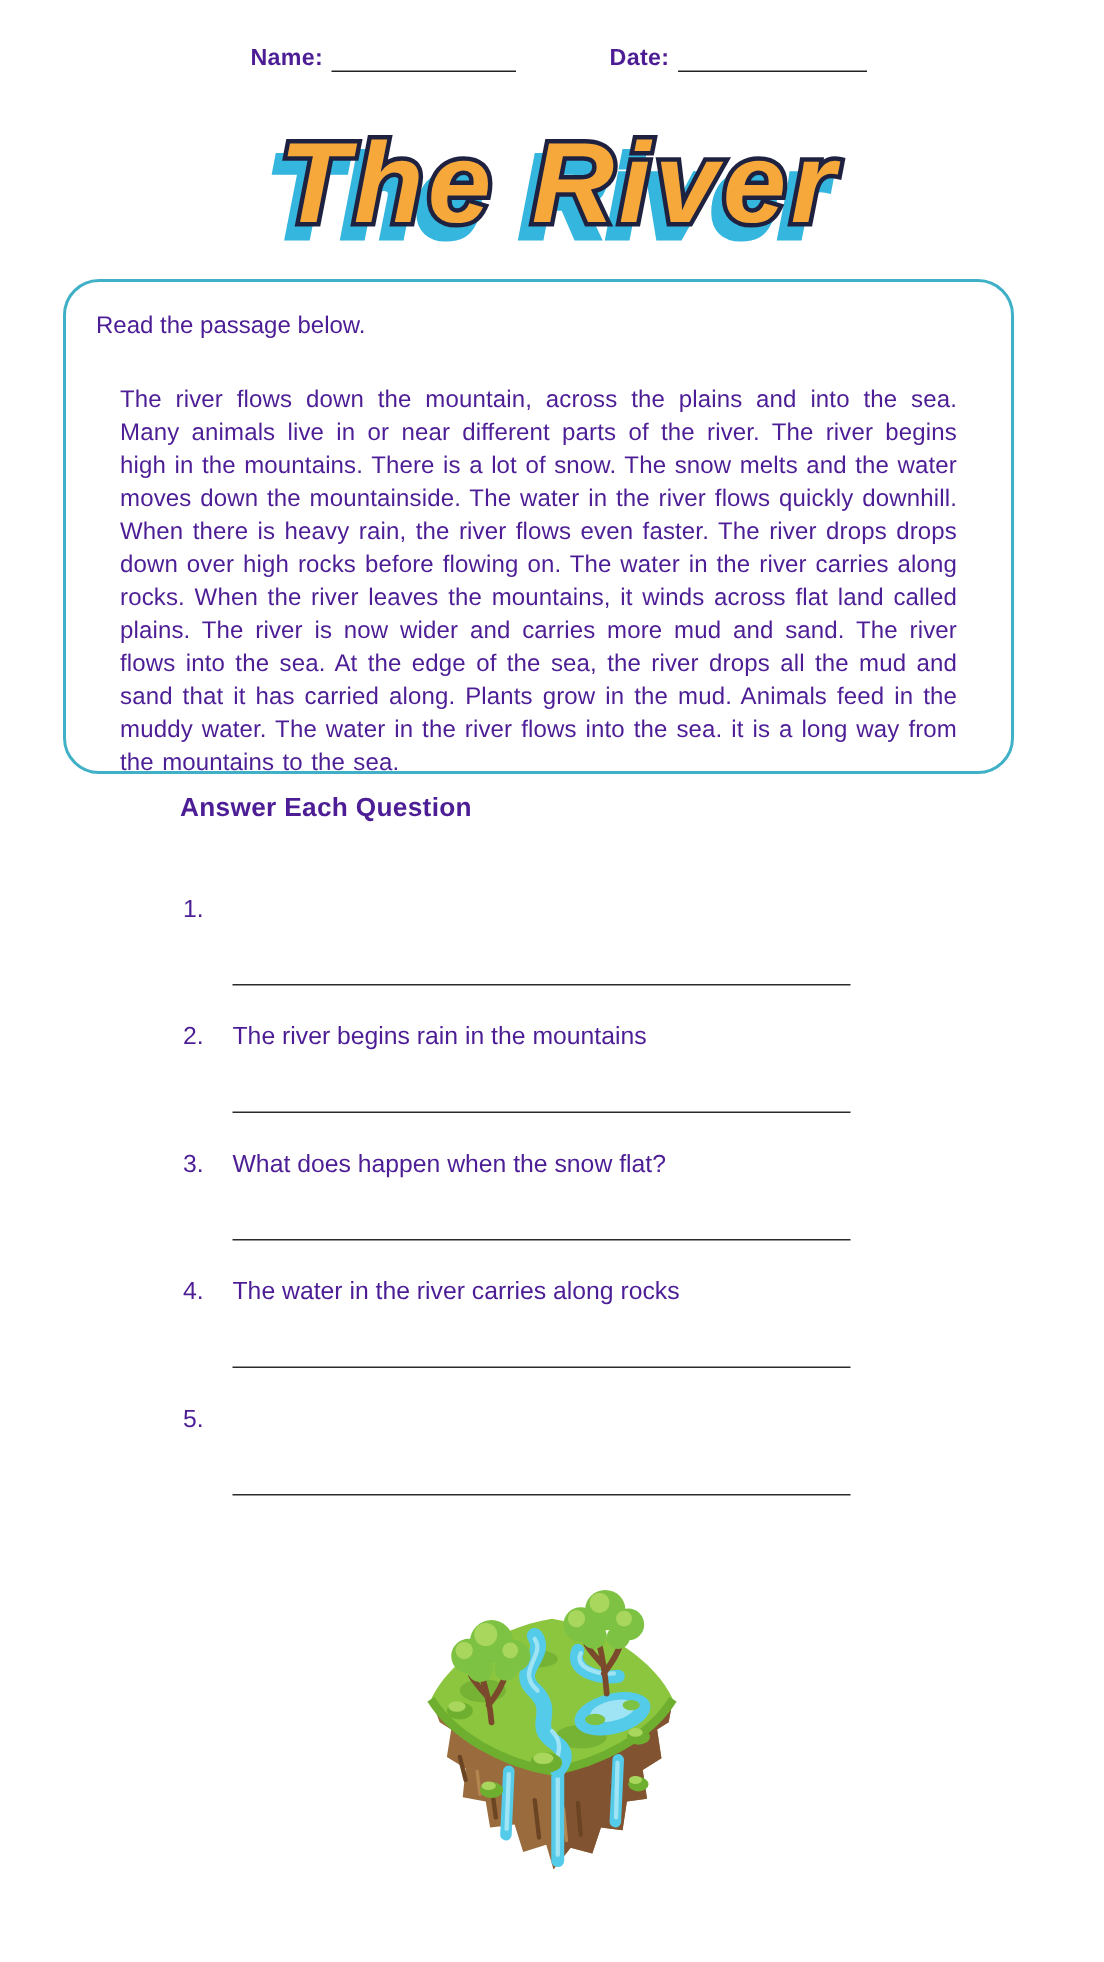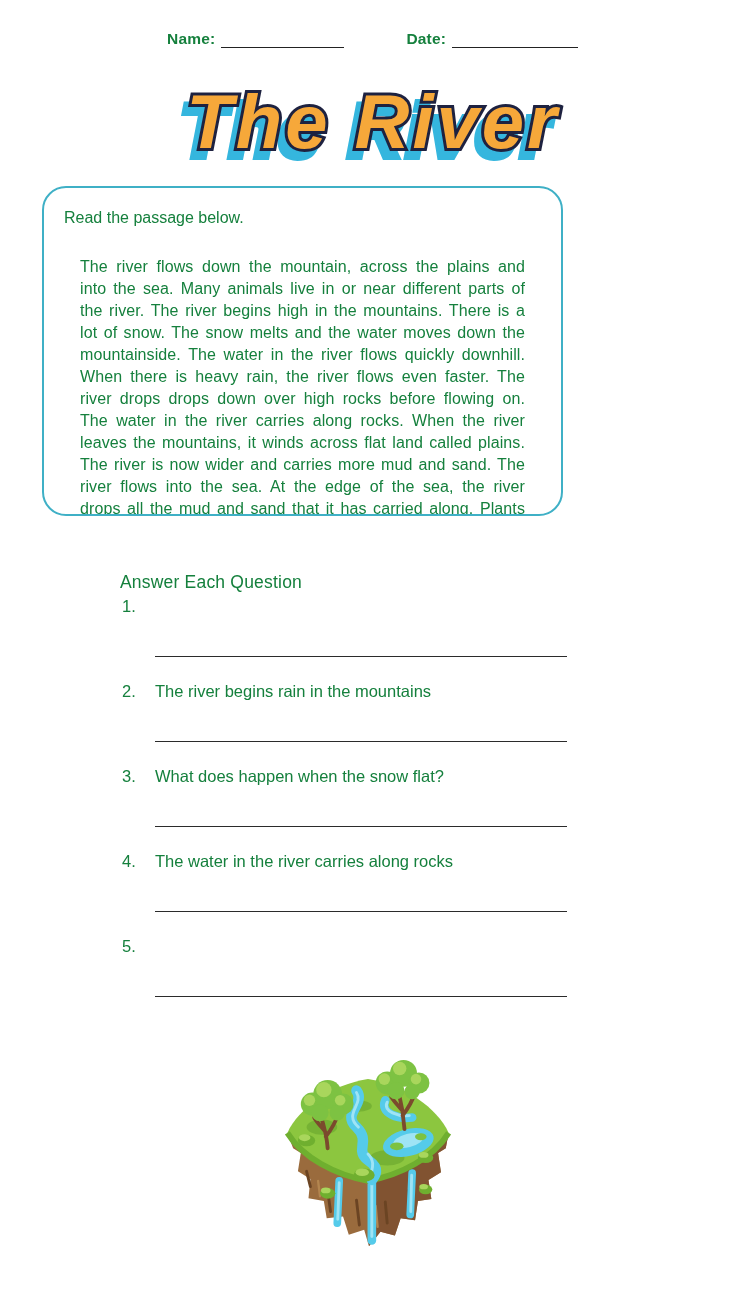--- a/index.html
+++ b/index.html
@@ -1,21 +1,21 @@
 <!DOCTYPE html>
 <html><head>
 <meta charset="utf-8">
 <style>
   html,body{margin:0;padding:0;background:#ffffff;}
   .page{
     position:relative;
     width:736px;height:1308px;
     background:#ffffff;
     font-family:"Liberation Sans",sans-serif;
-    color:#15803d;
+    color:#4c1d95;
     overflow:hidden;
   }
   
   .header-row{
     position:absolute;left:167px;top:30px;
     display:flex;align-items:flex-end;
     font-size:15.5px;font-weight:700;letter-spacing:.2px;
   }
   .blank{
     display:inline-block;height:17px;
@@ -23,36 +23,36 @@
     margin-left:6px;
   }
   .name-blank{width:123px;}
   .date-blank{width:126px;}
   .date-label{margin-left:62px;}
   
   .title-wrap{position:absolute;left:12px;top:62px;width:660px;text-align:left;}
   
   .passage-box{
     position:absolute;left:42px;top:186px;
-    width:521px;height:330px;box-sizing:border-box;
+    width:634px;height:330px;box-sizing:border-box;
     border:2px solid #3FB0C6;border-radius:24px;
     padding:19px 20px 0 20px;
     overflow:hidden;
   }
   .passage-instruction{
     font-size:16px;line-height:22px;margin:0 0 27px 0;
   }
   .passage-body{
     font-size:16px;line-height:22px;margin:16px;
     text-align:justify;letter-spacing:.1px;word-spacing:1px;
   }
   
   .questions-heading{
     position:absolute;left:120px;top:528px;
-    font-size:17.5px;font-weight:400;letter-spacing:.2px;margin-top:44px;
+    font-size:17.5px;font-weight:700;letter-spacing:.2px;
   }
   .qblock{position:absolute;left:122px;width:470px;}
   .qrow{display:flex;font-size:16.5px;line-height:22px;}
   .qnum{width:20px;flex:0 0 20px;}
   .qtext{margin-left:13px;}
   .answer-line{
     position:absolute;left:33px;top:61px;
     width:412px;height:0;border-top:1.7px solid #2b2b2b;
   }
   

